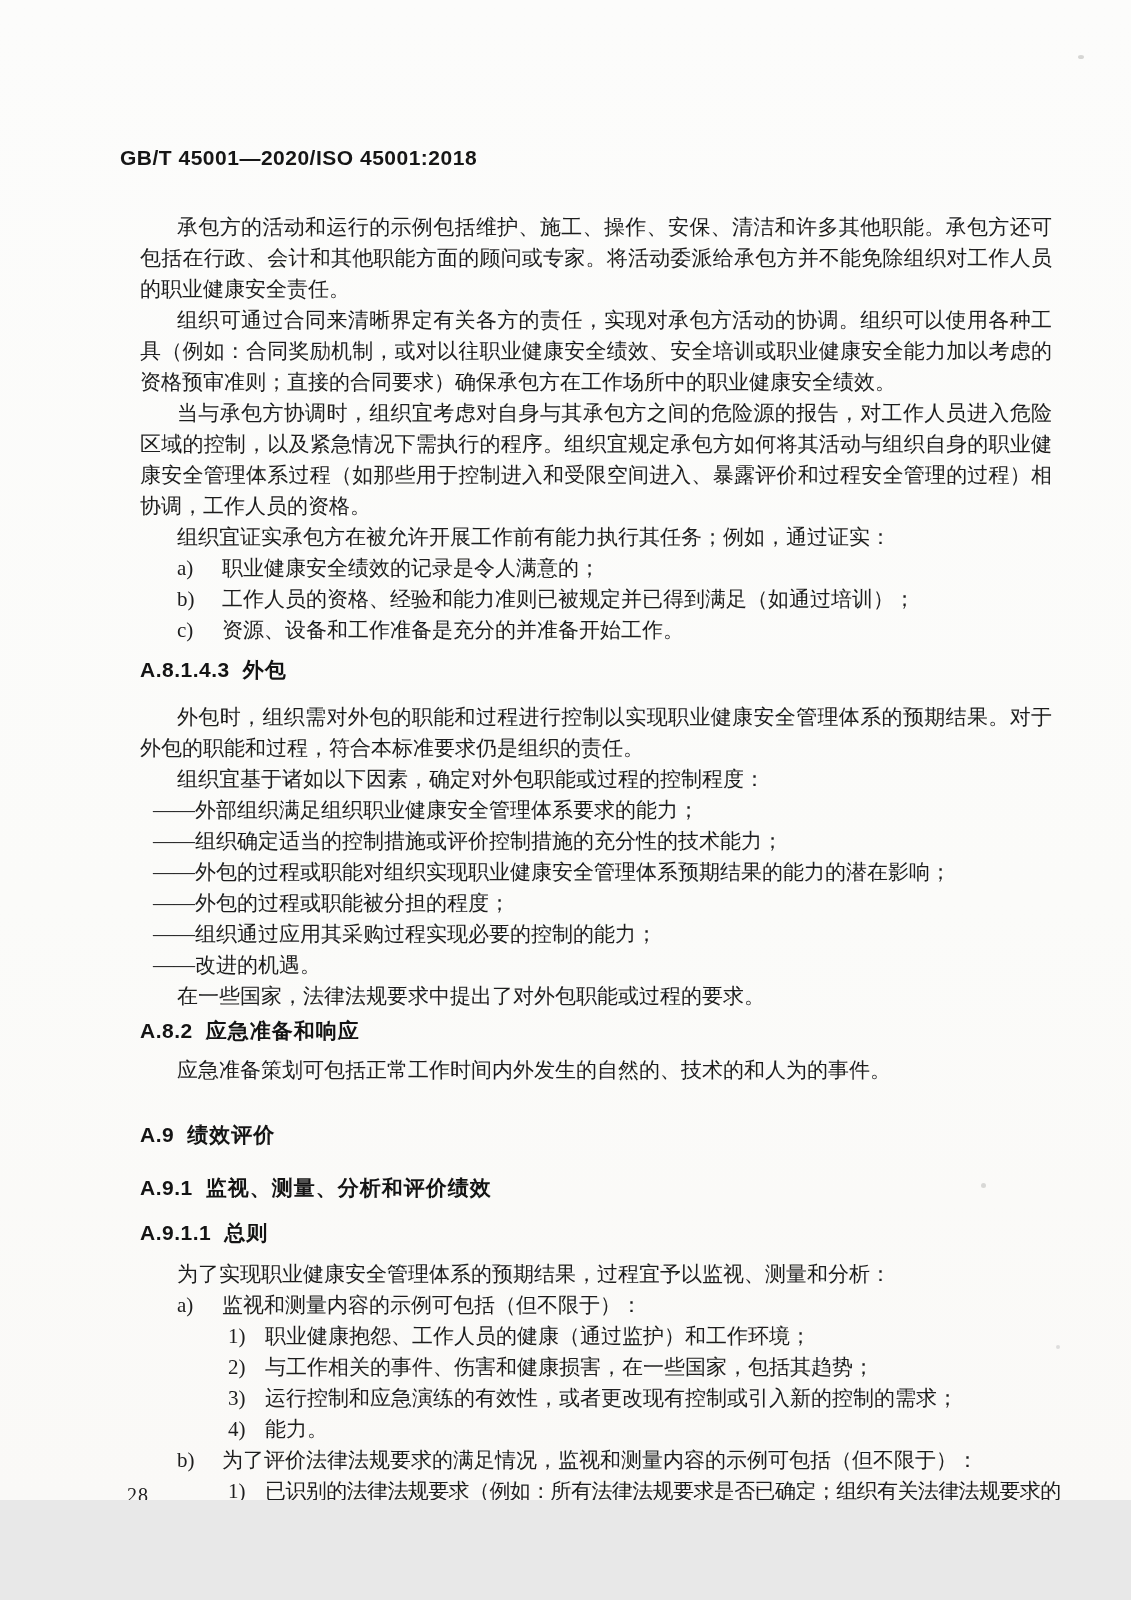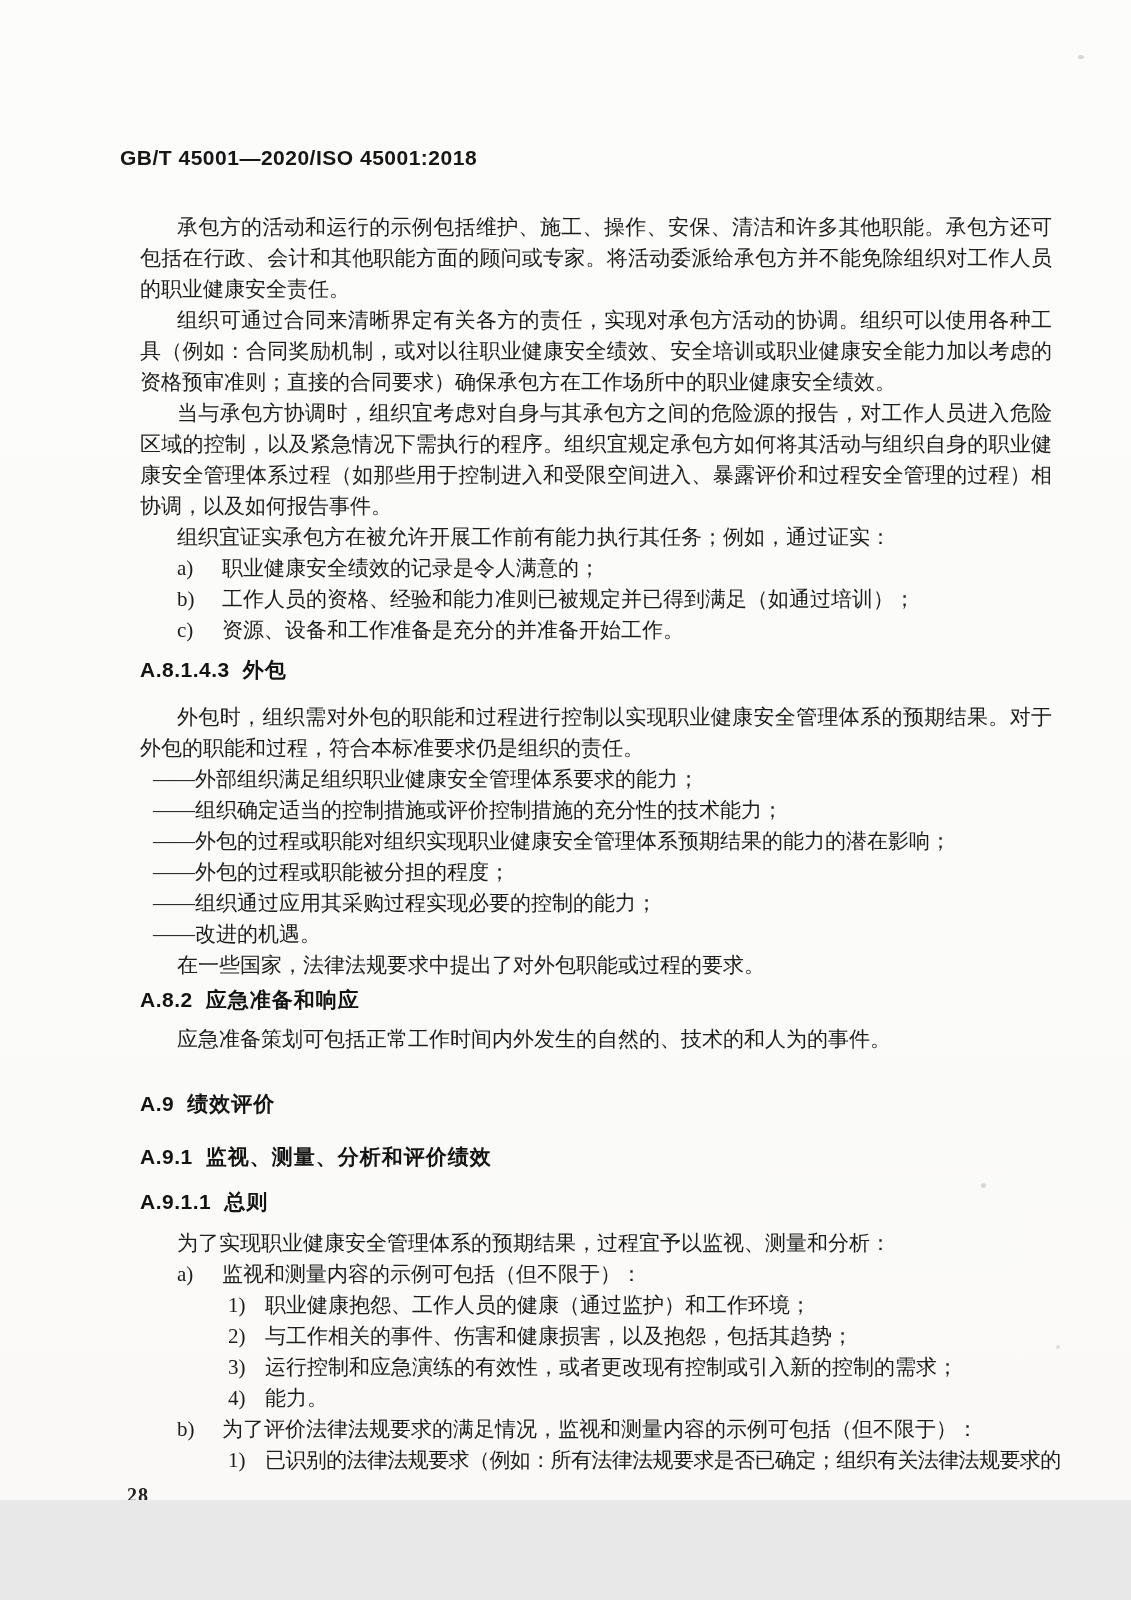--- a/index.html
+++ b/index.html
@@ -39,39 +39,39 @@
   .h-a911{margin:0 0 11px;}
   .abc-item{display:flex;padding-left:37px;margin:0;}
   .abc-item .marker{flex:0 0 45px;}
   .dash-item{padding-left:13px;margin:0;text-align:justify;}
   .dash-item .marker{letter-spacing:0;}
   .sub-item{display:flex;padding-left:88px;margin:0;}
   .sub-item .marker{flex:0 0 37px;}
   .tight .item-text{letter-spacing:-0.6px;white-space:nowrap;}
   .page-number{
     position:absolute;left:127px;top:1484px;
-    font-size:20px;letter-spacing:1px;color:#222;font-weight:bold;
+    font-size:20px;letter-spacing:1px;color:#222;
   }
   .speck{position:absolute;border-radius:50%;}
   .speck-1{left:1078px;top:55px;width:6px;height:4px;background:#c9c9c7;opacity:.75;}
   .speck-2{left:981px;top:1183px;width:5px;height:5px;background:#cfcfcd;opacity:.8;}
   .speck-3{left:1056px;top:1345px;width:4px;height:4px;background:#d6d6d4;opacity:.8;}
 </style>
 </head>
 <body>
 
 <div class="page">
 
   <div class="doc-header">GB/T 45001—2020/ISO 45001:2018</div>
 
   <div class="content">
 
     <p class="para">承包方的活动和运行的示例包括维护、施工、操作、安保、清洁和许多其他职能。承包方还可包括在行政、会计和其他职能方面的顾问或专家。将活动委派给承包方并不能免除组织对工作人员的职业健康安全责任。</p>
     <p class="para">组织可通过合同来清晰界定有关各方的责任，实现对承包方活动的协调。组织可以使用各种工具（例如：合同奖励机制，或对以往职业健康安全绩效、安全培训或职业健康安全能力加以考虑的资格预审准则；直接的合同要求）确保承包方在工作场所中的职业健康安全绩效。</p>
-    <p class="para">当与承包方协调时，组织宜考虑对自身与其承包方之间的危险源的报告，对工作人员进入危险区域的控制，以及紧急情况下需执行的程序。组织宜规定承包方如何将其活动与组织自身的职业健康安全管理体系过程（如那些用于控制进入和受限空间进入、暴露评价和过程安全管理的过程）相协调，以及如何报告事件。</p>
+    <p class="para">当与承包方协调时，组织宜考虑对自身与其承包方之间的危险源的报告，对工作人员进入危险区域的控制，以及紧急情况下需执行的程序。组织宜规定承包方如何将其活动与组织自身的职业健康安全管理体系过程（如那些用于控制进入和受限空间进入、暴露评价和过程安全管理的过程）相协调，工作人员的资格。</p>
     <p class="para">组织宜证实承包方在被允许开展工作前有能力执行其任务；例如，通过证实：</p>
 
     <div class="abc-item">
       <span class="marker">a)</span>
       <span class="item-text">职业健康安全绩效的记录是令人满意的；</span>
     </div>
     <div class="abc-item">
       <span class="marker">b)</span>
       <span class="item-text">工作人员的资格、经验和能力准则已被规定并已得到满足（如通过培训）；</span>
     </div>
@@ -79,20 +79,21 @@
       <span class="marker">c)</span>
       <span class="item-text">资源、设备和工作准备是充分的并准备开始工作。</span>
     </div>
 
     <div class="heading h-a8143">
       <span class="h-num">A.8.1.4.3</span>
       <span class="h-title">外包</span>
     </div>
 
     <p class="para">外包时，组织需对外包的职能和过程进行控制以实现职业健康安全管理体系的预期结果。对于外包的职能和过程，符合本标准要求仍是组织的责任。</p>
+    <p class="para">组织宜基于诸如以下因素，确定对外包职能或过程的控制程度：</p>
 
     <p class="dash-item"><span class="marker">——</span><span class="item-text">外部组织满足组织职业健康安全管理体系要求的能力；</span></p>
     <p class="dash-item"><span class="marker">——</span><span class="item-text">组织确定适当的控制措施或评价控制措施的充分性的技术能力；</span></p>
     <p class="dash-item"><span class="marker">——</span><span class="item-text">外包的过程或职能对组织实现职业健康安全管理体系预期结果的能力的潜在影响；</span></p>
     <p class="dash-item"><span class="marker">——</span><span class="item-text">外包的过程或职能被分担的程度；</span></p>
     <p class="dash-item"><span class="marker">——</span><span class="item-text">组织通过应用其采购过程实现必要的控制的能力；</span></p>
     <p class="dash-item"><span class="marker">——</span><span class="item-text">改进的机遇。</span></p>
 
     <p class="para">在一些国家，法律法规要求中提出了对外包职能或过程的要求。</p>
 
@@ -124,21 +125,21 @@
       <span class="marker">a)</span>
       <span class="item-text">监视和测量内容的示例可包括（但不限于）：</span>
     </div>
 
     <div class="sub-item">
       <span class="marker">1)</span>
       <span class="item-text">职业健康抱怨、工作人员的健康（通过监护）和工作环境；</span>
     </div>
     <div class="sub-item">
       <span class="marker">2)</span>
-      <span class="item-text">与工作相关的事件、伤害和健康损害，以及抱怨，包括其趋势；</span>
+      <span class="item-text">与工作相关的事件、伤害和健康损害，在一些国家，包括其趋势；</span>
     </div>
     <div class="sub-item">
       <span class="marker">3)</span>
       <span class="item-text">运行控制和应急演练的有效性，或者更改现有控制或引入新的控制的需求；</span>
     </div>
     <div class="sub-item">
       <span class="marker">4)</span>
       <span class="item-text">能力。</span>
     </div>
 

